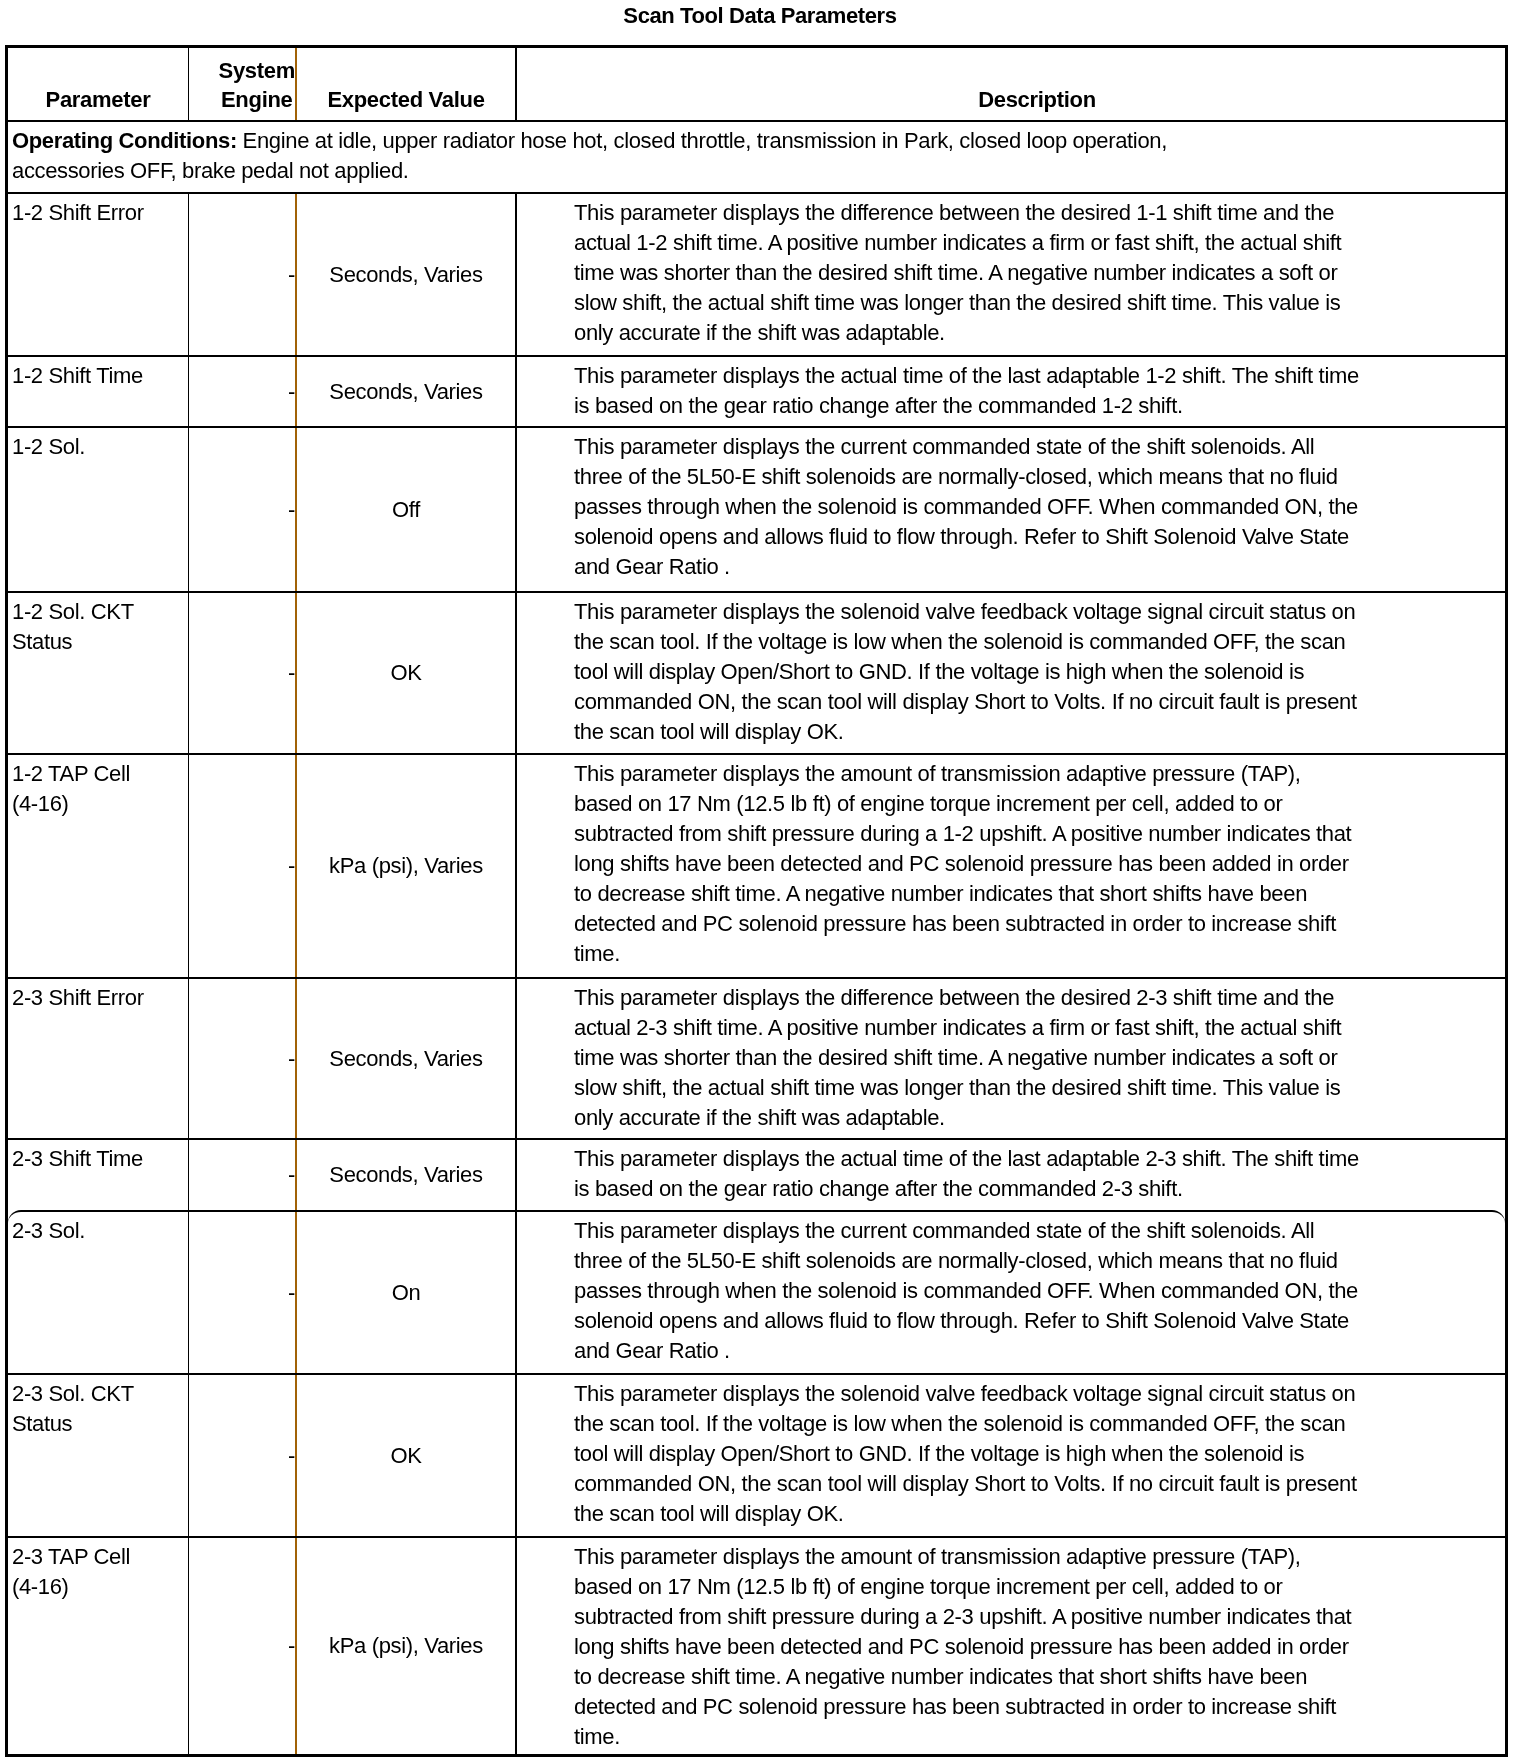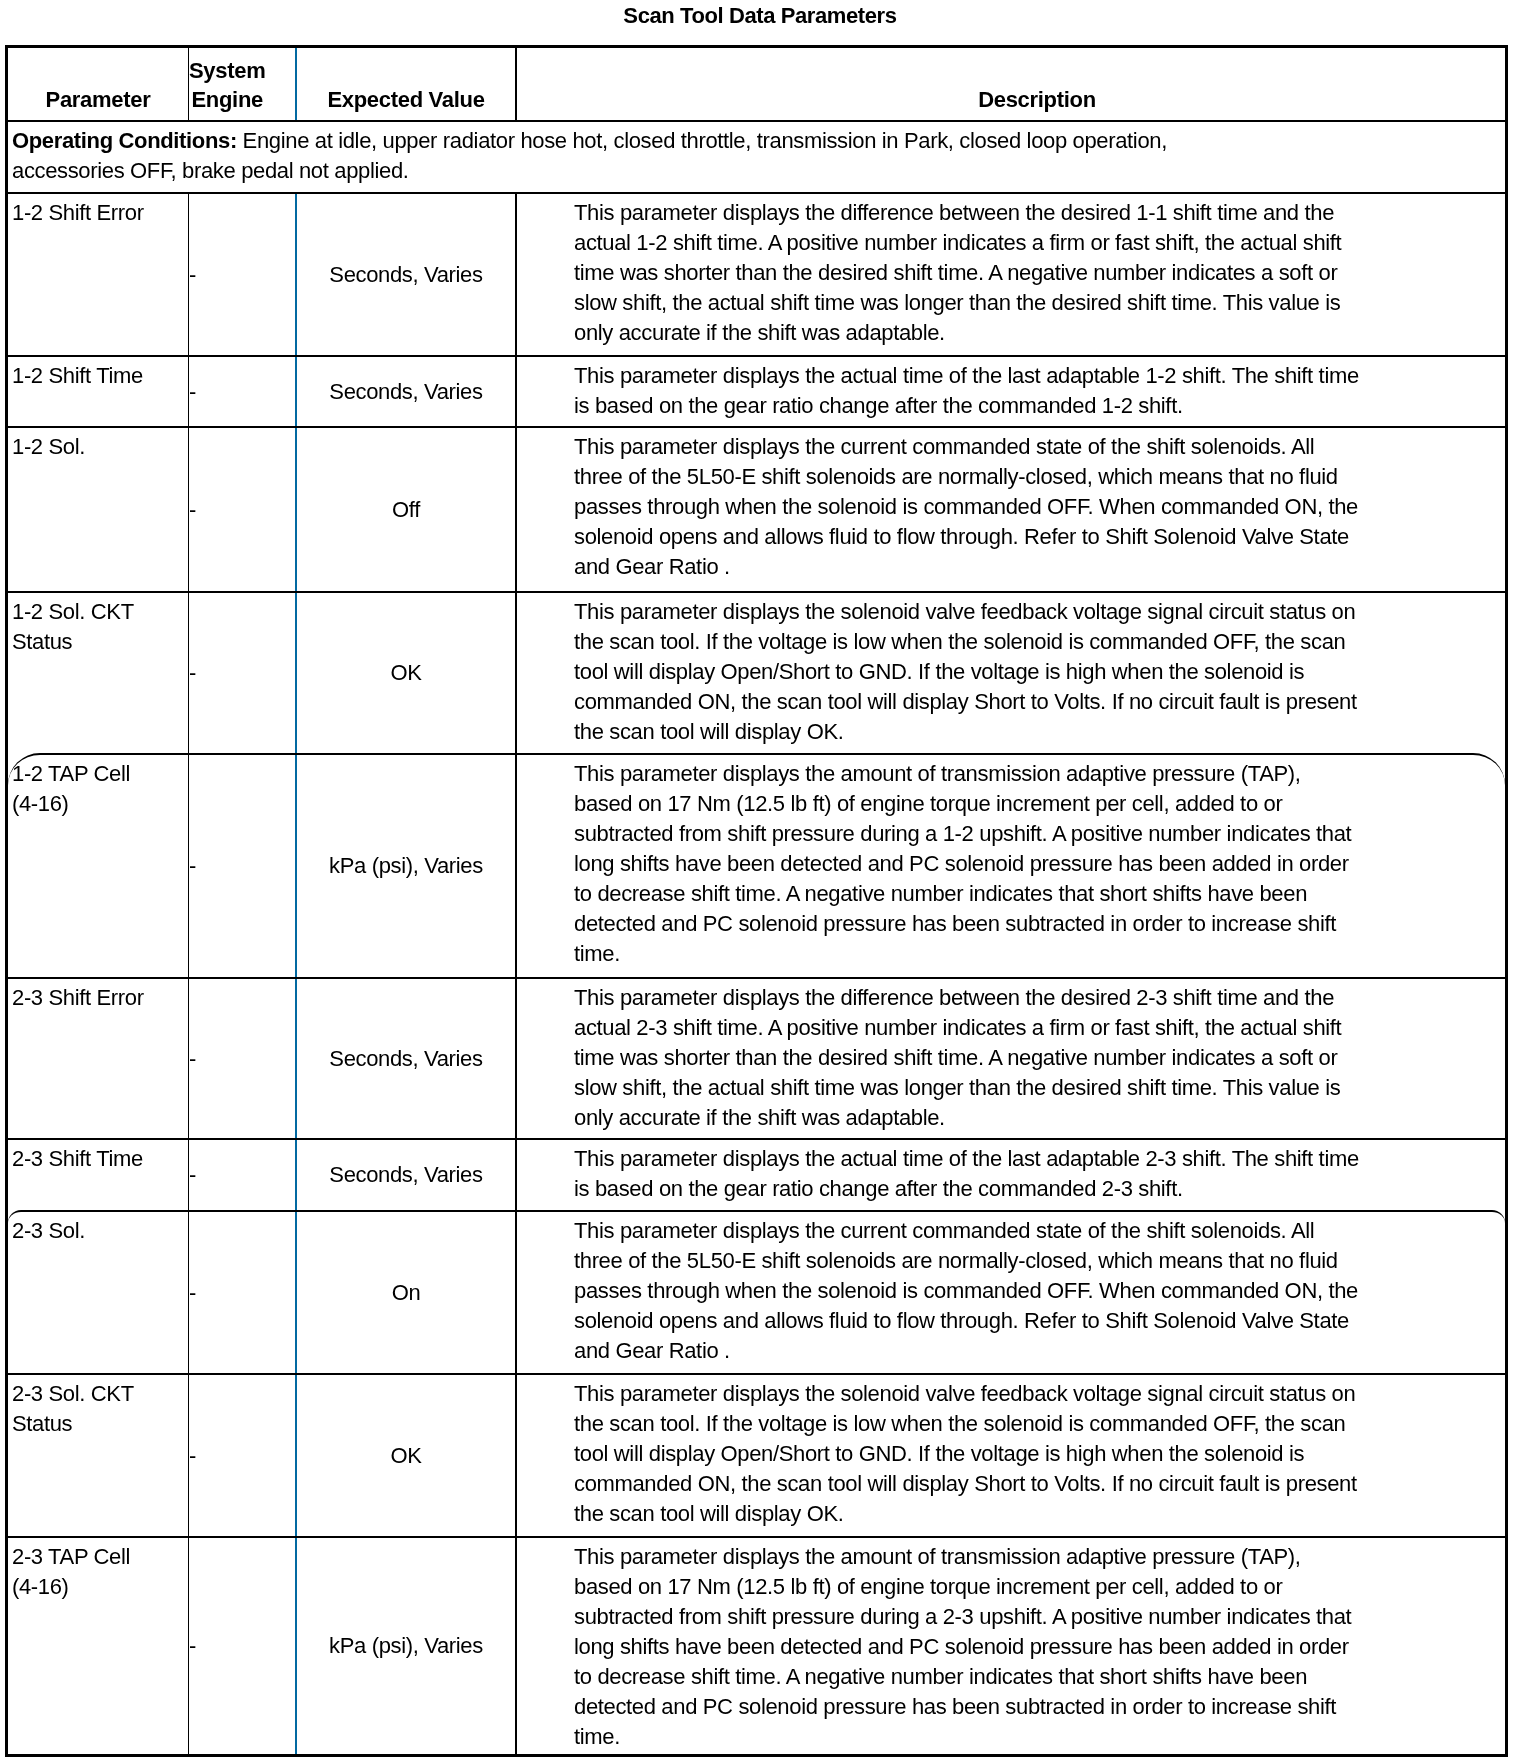--- a/index.html
+++ b/index.html
@@ -7,22 +7,22 @@
          font-family: "Liberation Sans", sans-serif; color: #000; }
   .title { position: absolute; top: 2px; left: 0; width: 1520px; text-align: center;
            font-weight: bold; font-size: 22px; letter-spacing: -0.4px; line-height: 28px; }
   .tbl { position: absolute; left: 5px; top: 45px; width: 1503px; height: 1712px;
          box-sizing: border-box; border: 3px solid #000; }
   .row { position: absolute; left: 0; width: 1497px; box-sizing: border-box;
          border-top: 2px solid #000; }
   .row.first { border-top: none; }
   .cell { position: absolute; top: 0; bottom: 0; box-sizing: border-box; }
   .c1 { left: 0; width: 181px; border-right: 1px solid #000; padding: 4px 0 0 4px; }
-  .c2 { left: 181px; width: 108px; border-right: 2px solid #0369a1;
-        display: flex; align-items: center; justify-content: flex-start; }
+  .c2 { left: 181px; width: 108px; border-right: 2px solid #a16207;
+        display: flex; align-items: center; justify-content: flex-end; }
   .c3 { left: 289px; width: 220px; border-right: 2px solid #000;
         display: flex; align-items: center; justify-content: center; }
   .c4 { left: 561px; right: 0; padding: 4px 0 0 5px; }
   .txt { font-size: 22px; line-height: 30px; letter-spacing: -0.35px; }
   .line { display: block; white-space: nowrap; }
   .hdr { font-weight: bold; font-size: 22px; line-height: 29px; letter-spacing: -0.3px;
          text-align: center; }
   .hdr.bottom { display: flex; align-items: flex-end; justify-content: center; padding: 0 0 6px 0; }
   .opcond { position: absolute; left: 0; right: 0; top: 0; bottom: 0; padding: 4px 0 0 4px; }
   .opcond b { font-weight: bold; }
@@ -123,21 +123,21 @@
           <span>OK</span>
         </div>
         <div class="cell c4 txt">
           <span class="line">This parameter displays the solenoid valve feedback voltage signal circuit status on</span>
           <span class="line">the scan tool. If the voltage is low when the solenoid is commanded OFF, the scan</span>
           <span class="line">tool will display Open/Short to GND. If the voltage is high when the solenoid is</span>
           <span class="line">commanded ON, the scan tool will display Short to Volts. If no circuit fault is present</span>
           <span class="line">the scan tool will display OK.</span>
         </div>
       </div>
-      <div class="row" style="top: 705px; height: 224px; border-radius: 32px;">
+      <div class="row" style="top: 705px; height: 224px;">
         <div class="cell c1 txt">
           <span class="line">1-2 TAP Cell</span>
           <span class="line">(4-16)</span>
         </div>
         <div class="cell c2 txt">
           <span>-</span>
         </div>
         <div class="cell c3 txt">
           <span>kPa (psi), Varies</span>
         </div>

